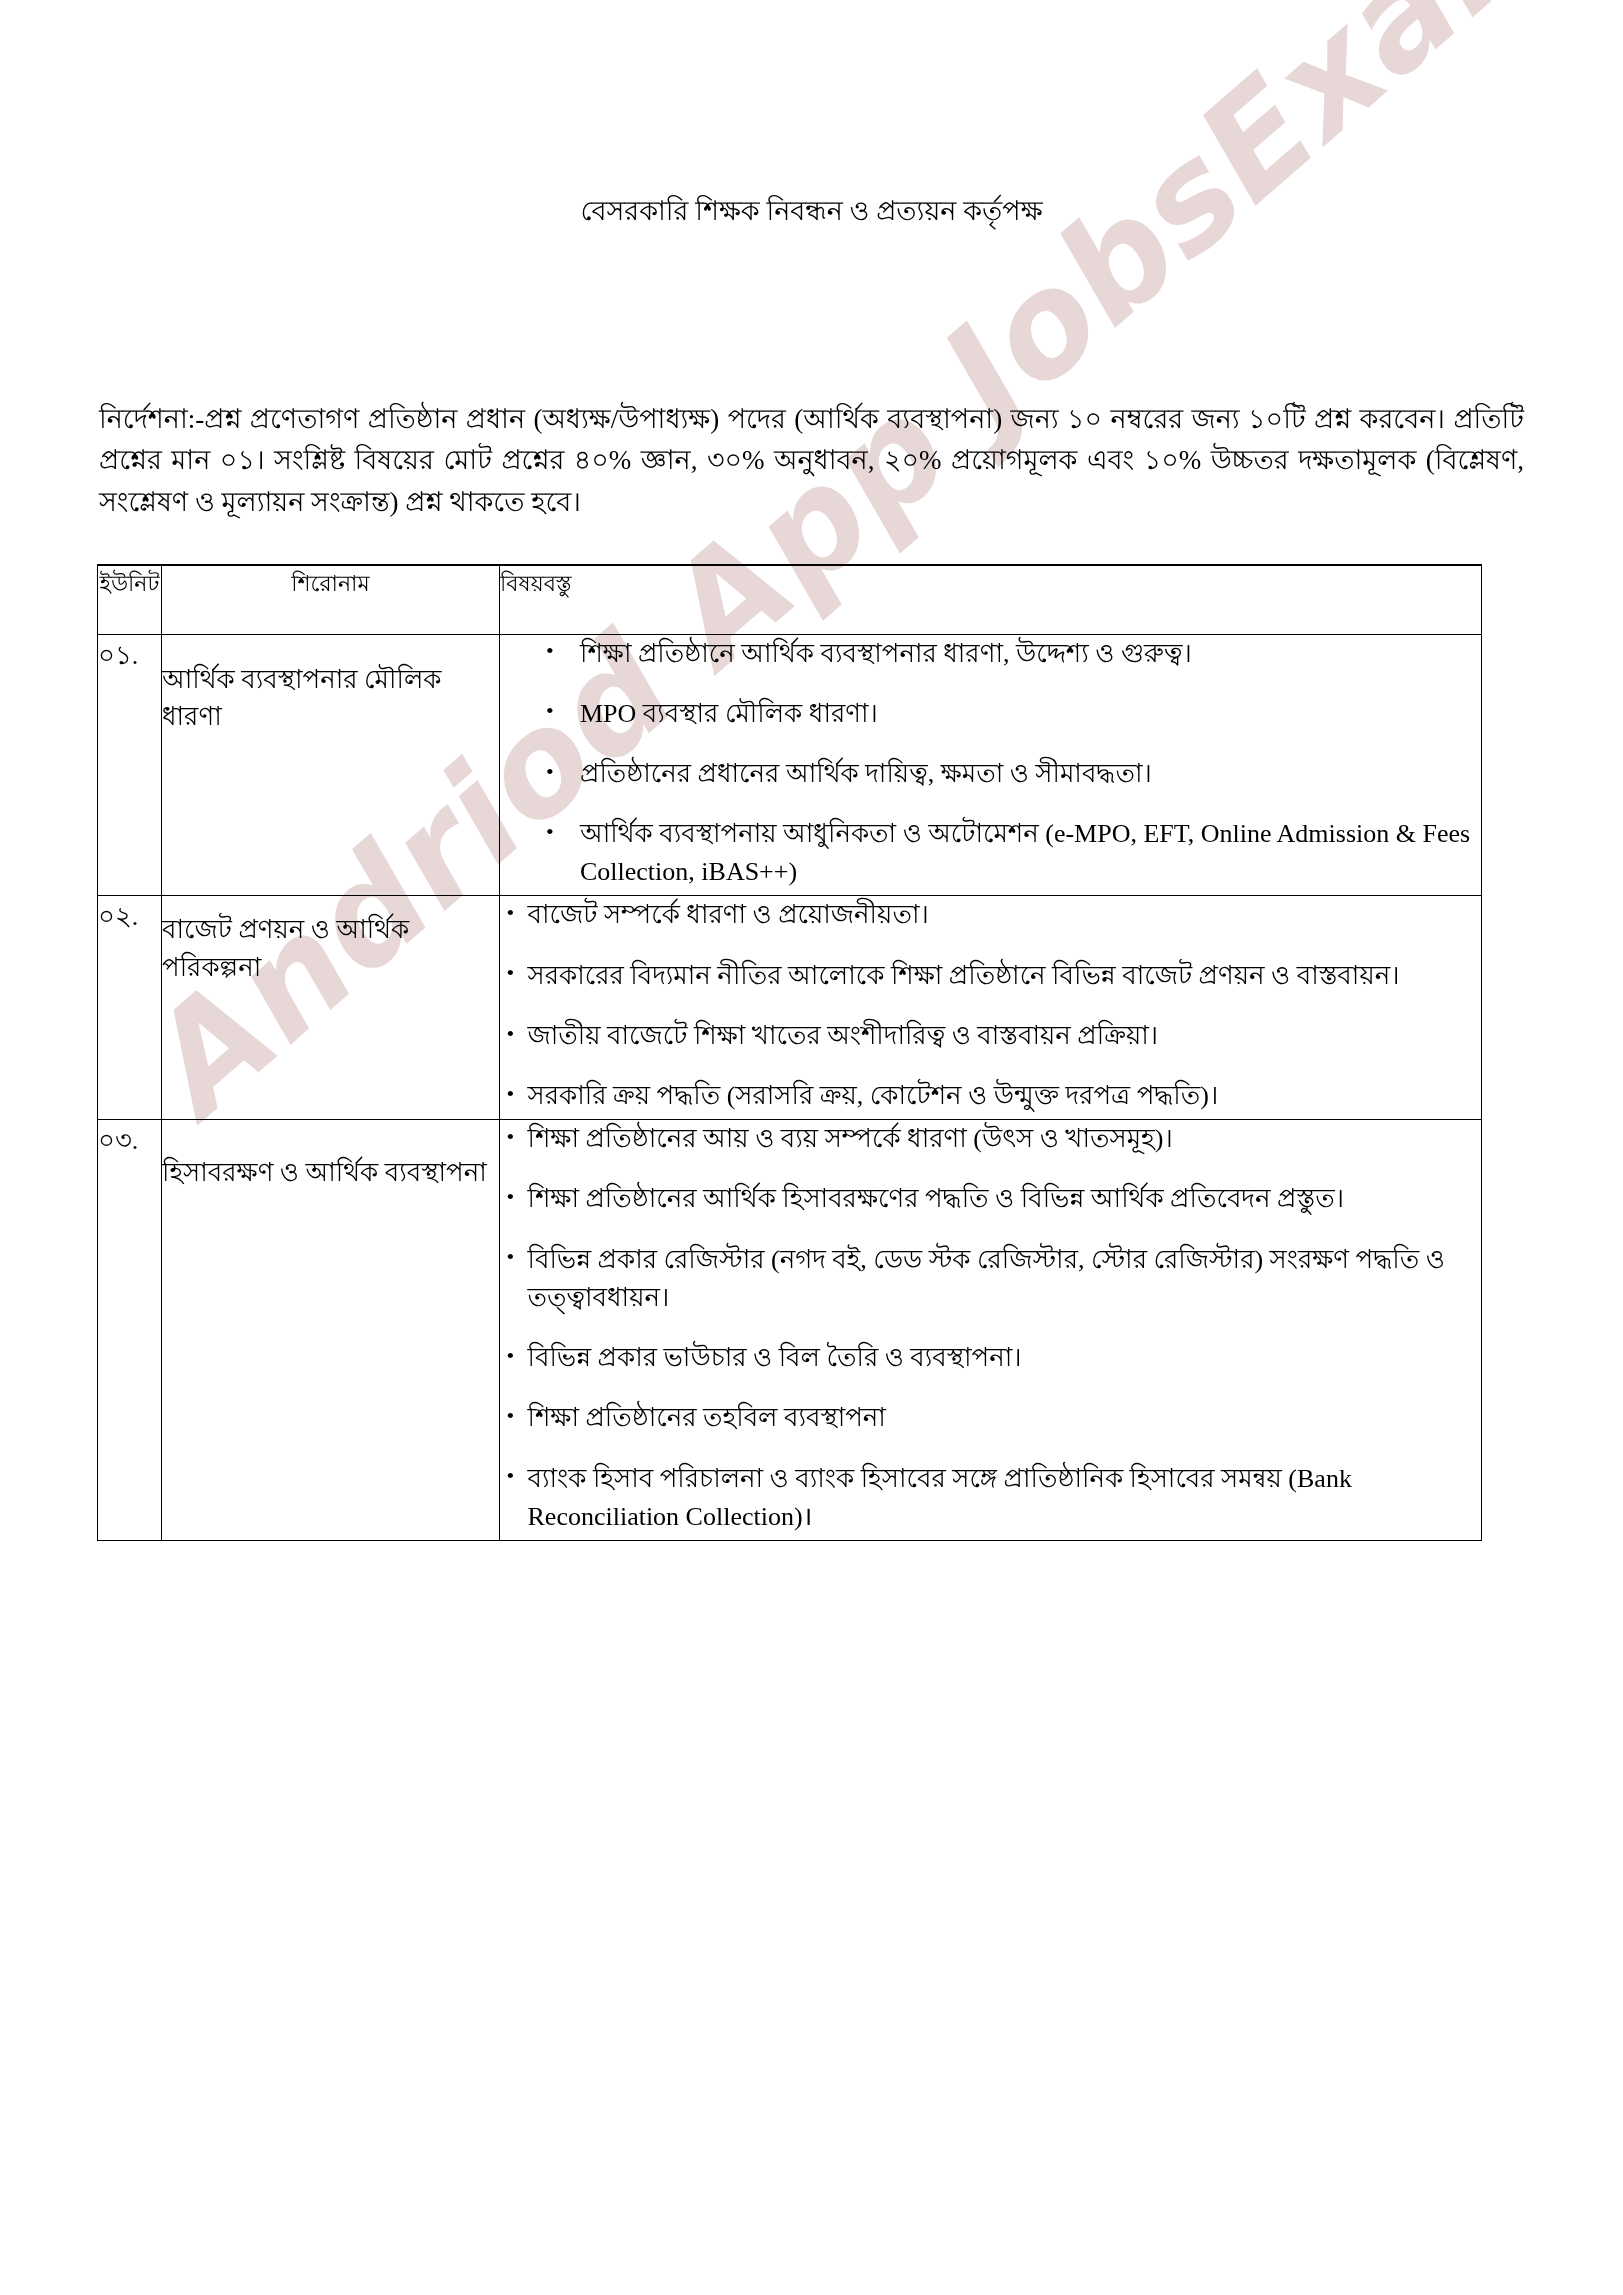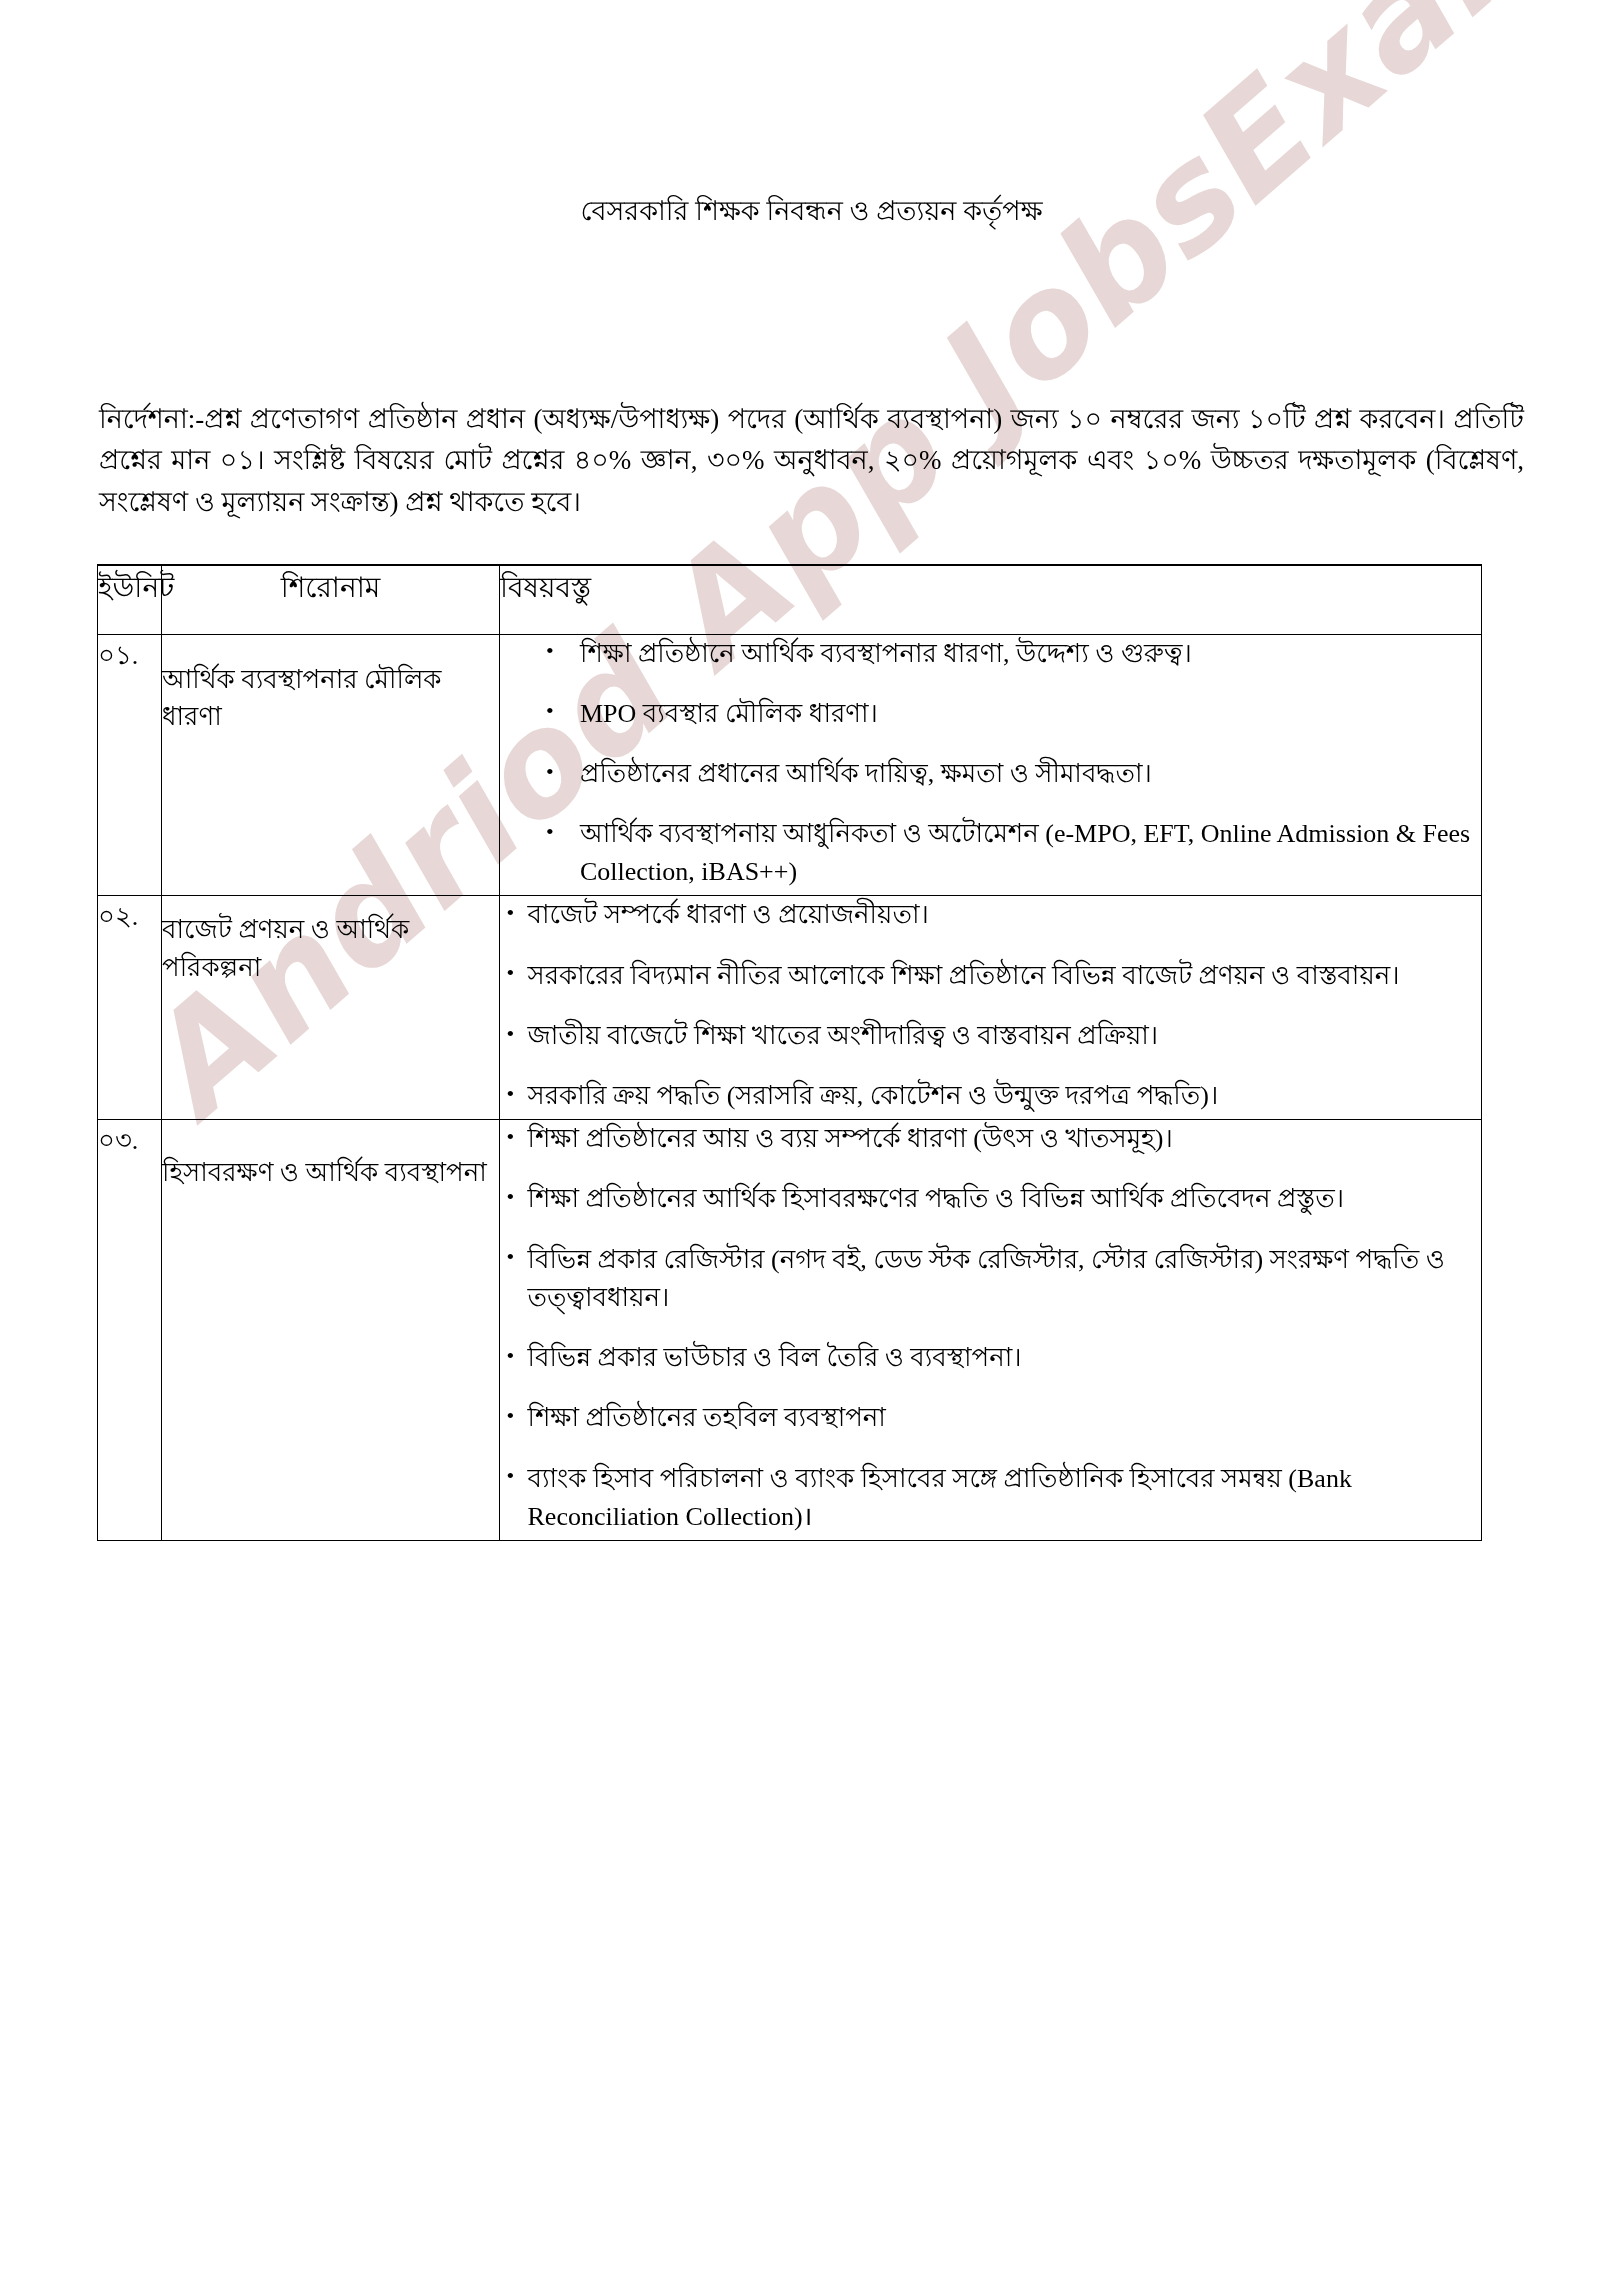--- a/index.html
+++ b/index.html
@@ -92,21 +92,21 @@
   table.syllabus thead th {
     border-top: 2.6px solid #000;
   }
   col.c-unit    { width: 64px; }
   col.c-title   { width: 338px; }
   col.c-content { width: 982px; }
 
   th.head-cell {
     height: 69px;
     text-align: center;
-    font-size: 28px;
+    font-size: 22px;
     padding-top: 6.5px;
     box-sizing: border-box;
   }
   th.head-unit { text-align: center; padding-left: 0; }
   th.head-title { text-align: center; }
   th.head-content { text-align: left; }
 
   td.unit-no {
     font-size: 26px;
     padding: 11.8px 0 0 11.8px;

